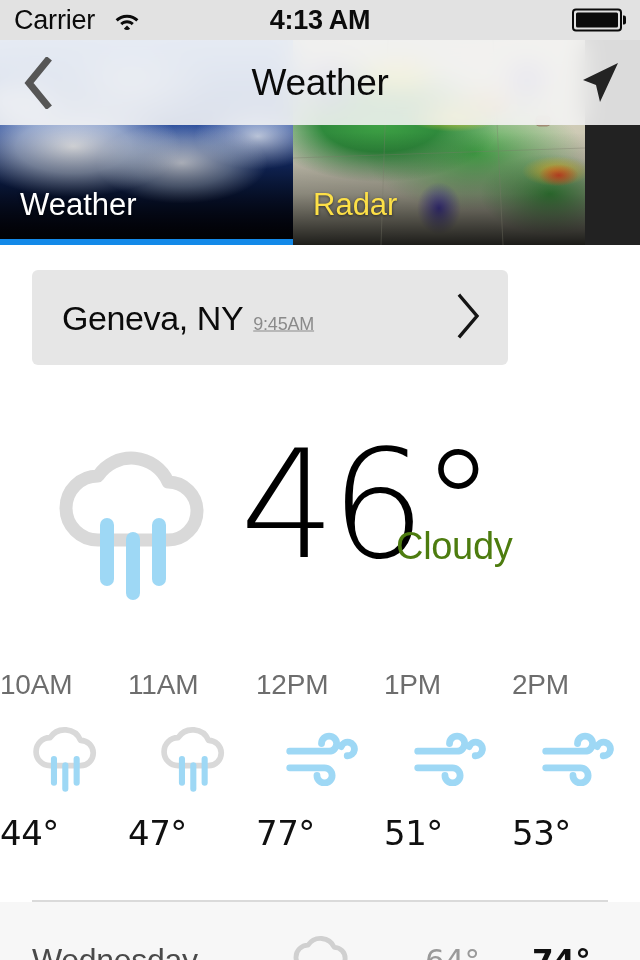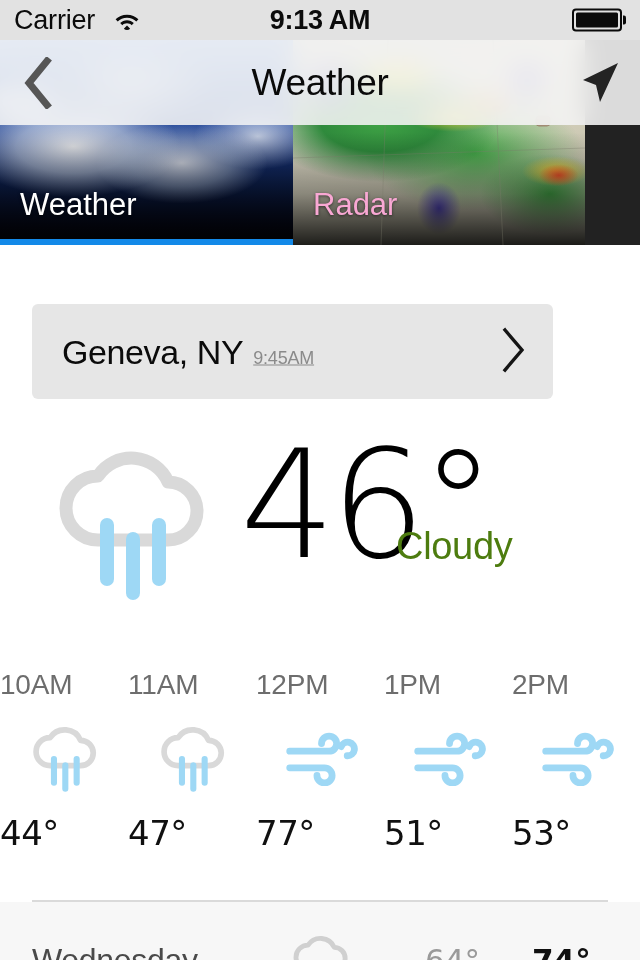--- a/index.html
+++ b/index.html
@@ -124,21 +124,21 @@
     position: absolute; inset: 0; opacity: 0.35;
   }
   .tab-label {
     position: absolute; left: 20px; bottom: 22px;
     color: #ffffff;
     font-size: 31px;
     letter-spacing: 0px;
     text-shadow: 0 1px 3px rgba(0,0,0,0.55);
     z-index: 3;
   }
-  .tab-label.dim { color: #f9a8d4; }
+  .tab-label.dim { color: #fde047; }
   .tab-indicator {
     position: absolute; left: 0; bottom: 0;
     width: 100%; height: 6px;
     background: #1389e8;
     z-index: 4;
   }
 
   
   .nav-bar {
     position: absolute; top: 40px; left: 0;
@@ -169,24 +169,24 @@
   .content {
     position: absolute; top: 245px; left: 0;
     width: 640px; height: 715px;
     background: #ffffff;
     z-index: 10;
   }
 
   
   .location-card {
     position: absolute; top: 25px; left: 32px;
-    width: 521px; height: 95px;
+    width: 476px; height: 95px;
     background: #e6e6e6;
     border-radius: 6px;
-    display: flex; align-items: center; margin-top: 34px;
+    display: flex; align-items: center;
   }
   .location-text {
     position: absolute; left: 30px; top: 50%;
     transform: translateY(-50%);
     display: flex; align-items: baseline; gap: 10px;
   }
   .location-name {
     font-size: 34px; color: #0b0b0b; letter-spacing: -0.4px;
   }
   .location-time {
@@ -331,21 +331,21 @@
 
   <div class="status-bar">
     <div class="status-left">
       <span class="carrier-text">Carrier</span>
       <svg class="wifi-icon" viewBox="0 0 26 20">
         <path d="M13 4.2 C17.6 4.2 21.6 6.0 24.4 8.7 L22.3 10.9 C20.0 8.6 16.7 7.2 13 7.2 C9.3 7.2 6.0 8.6 3.7 10.9 L1.6 8.7 C4.4 6.0 8.4 4.2 13 4.2 Z" fill="#0b0b0b"></path>
         <path d="M13 9.8 C15.7 9.8 18.1 10.9 19.8 12.6 L17.7 14.7 C16.5 13.5 14.8 12.8 13 12.8 C11.2 12.8 9.5 13.5 8.3 14.7 L6.2 12.6 C7.9 10.9 10.3 9.8 13 9.8 Z" fill="#0b0b0b"></path>
         <path d="M13 15.0 L16.2 18.2 C15.3 19.0 14.2 19.4 13 19.4 C11.8 19.4 10.7 19.0 9.8 18.2 Z" fill="#0b0b0b"></path>
       </svg>
     </div>
-    <div class="status-time">9:13 AM</div>
+    <div class="status-time">4:13 AM</div>
     <div class="battery">
       <div class="battery-body">
         <div class="battery-fill"></div>
       </div>
       <div class="battery-cap"></div>
     </div>
   </div>
 
   <div class="content">
 

